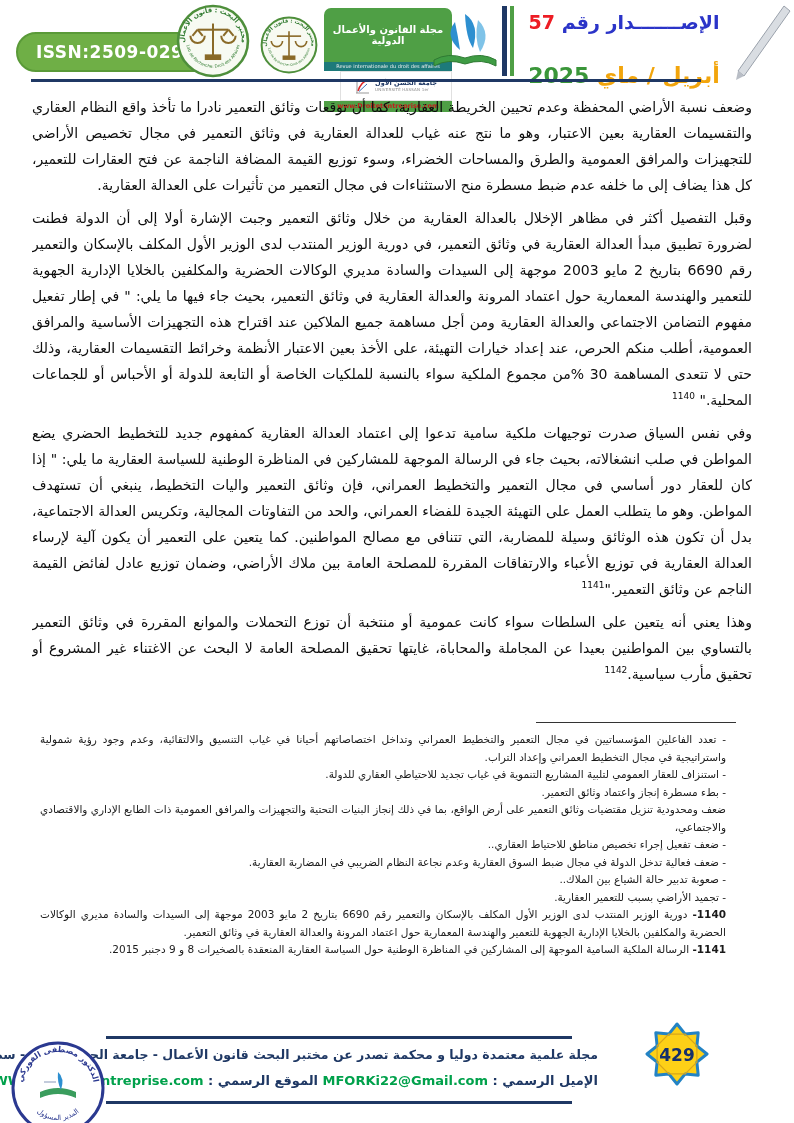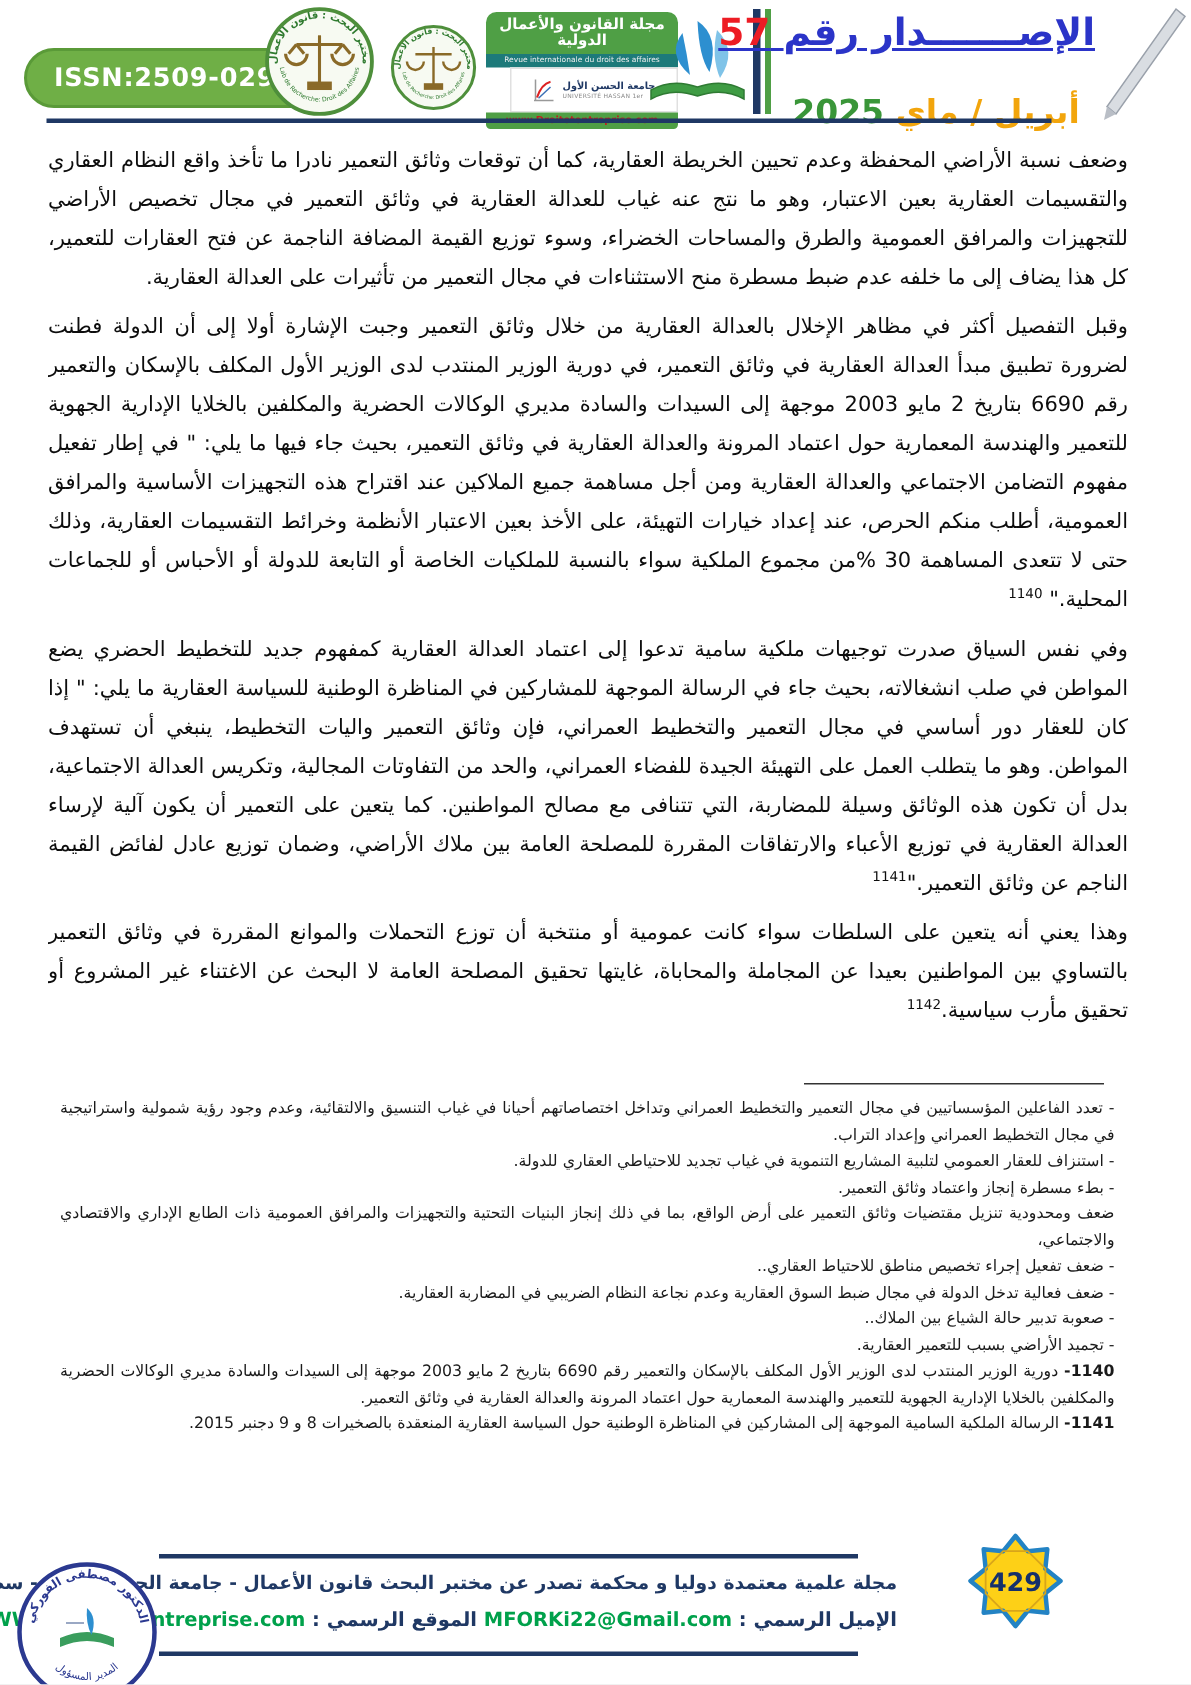--- a/index.html
+++ b/index.html
@@ -6,49 +6,49 @@
   .page{position:relative;width:794px;height:1123px;background:#ffffff;margin:0 auto;
         overflow:hidden;font-family:"DejaVu Sans",sans-serif;}
 
   
   .issn-pill{position:absolute;left:16px;top:32px;height:36px;line-height:36px;
      padding:0 18px;background:#6faf46;border:2px solid #5a9a38;border-radius:20px;
      color:#fff;font-weight:bold;font-size:17px;letter-spacing:.5px;}
   .lab-logo{position:absolute;}
   .banner{position:absolute;left:324px;top:8px;width:128px;}
   .banner-ar{background:#4f9f45;color:#fff;font-size:10px;font-weight:bold;text-align:center;
-     padding:3px 2px;border-radius:7px 7px 0 0;direction:rtl;}
+     padding:16px 2px;border-radius:7px 7px 0 0;direction:rtl;}
   .banner-fr{background:#1d7a7a;color:#efefef;font-size:5px;text-align:center;height:9px;line-height:9px;
      overflow:hidden;}
   .banner-mid{background:#fff;border:1px solid #e0e0e0;height:28px;display:flex;align-items:center;
      justify-content:center;gap:5px;margin-left:16px;}
   .univ-name{color:#1f3864;font-size:6.5px;font-weight:bold;direction:rtl;text-align:center;line-height:7px;}
   .univ-sub{color:#888;font-size:4px;letter-spacing:.2px;}
   .banner-web{background:#4f9f45;height:11px;line-height:11px;text-align:center;
      color:#c21d1d;font-size:6.5px;font-weight:bold;border-radius:0 0 3px 3px;}
   .hdr-divider{position:absolute;top:6px;height:70px;}
   .bar-navy{position:absolute;left:0;top:0;width:5px;height:70px;background:#1f3864;}
   .bar-green{position:absolute;left:8px;top:0;width:4px;height:70px;background:#4f9f45;}
   .issue-block{position:absolute;left:518px;top:6px;width:212px;text-align:center;direction:rtl;font-weight:bold;}
-  .issue-line1{font-size:25px;color:#2b34c8;line-height:32px;white-space:nowrap;text-decoration:underline;}
+  .issue-line1{font-size:19px;color:#2b34c8;line-height:32px;white-space:nowrap;}
   .issue-num{color:#ed1c24;}
   .issue-line2{font-size:22px;color:#f2a50c;line-height:32px;margin-top:22px;white-space:nowrap;}
   .issue-year{color:#3a9639;}
   .pen{position:absolute;left:726px;top:4px;}
   .header-rule{position:absolute;left:31px;top:79px;width:670px;height:3px;background:#1f3864;}
 
   
   .article{position:absolute;top:94px;right:30px;left:32px;height:620px;overflow:hidden;
      direction:rtl;text-align:justify;color:#0d0d0d;font-size:14px;line-height:26px;}
   .article p{margin:0 12px 7px 0;}
   .article sup{font-size:9px;line-height:0;}
 
   
   .fn-sep{position:absolute;top:722px;right:58px;width:200px;border-top:1.6px solid #333;}
-  .footnotes{position:absolute;top:731px;right:51px;left:40px;direction:rtl;text-align:justify;
+  .footnotes{position:absolute;top:731px;right:68px;left:40px;direction:rtl;text-align:justify;
      color:#1a1a1a;font-size:10.5px;line-height:17.5px;}
   .footnotes p{margin:0;}
   .fn-num{font-weight:bold;}
 
   
   .footer-rule{position:absolute;left:106px;width:466px;height:3px;background:#1f3864;}
   .footer-text{position:absolute;left:78px;top:1042px;width:520px;text-align:center;direction:rtl;
      color:#1f3864;font-weight:bold;}
   .footer-l1{font-size:12.5px;line-height:26px;white-space:nowrap;}
   .footer-l2{font-size:13px;line-height:26px;white-space:nowrap;}

